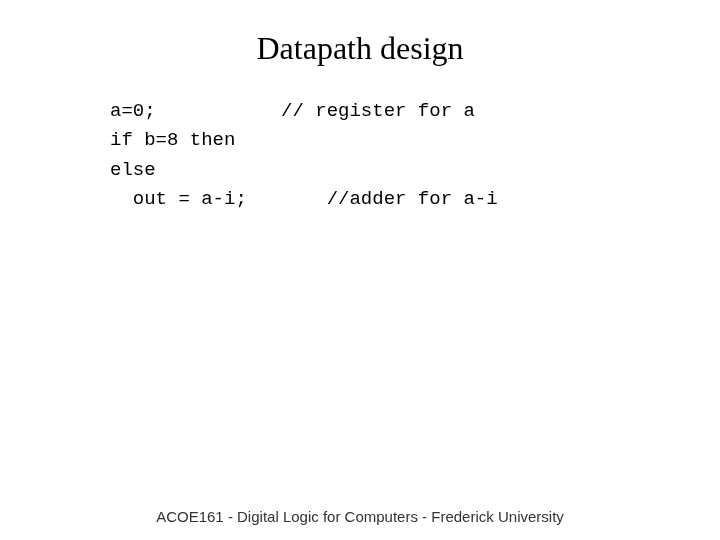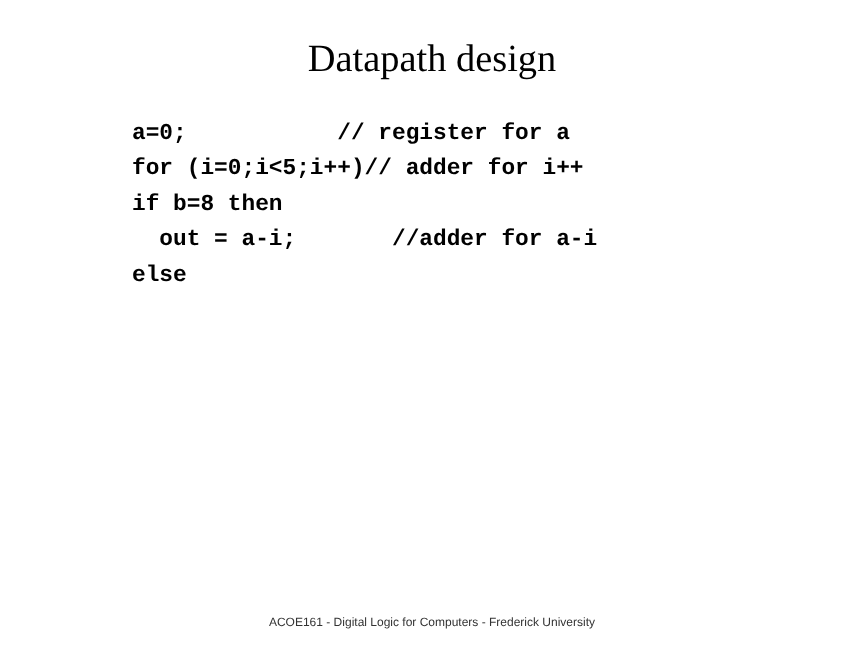--- a/index.html
+++ b/index.html
@@ -40,61 +40,57 @@
       font-size: 19px;
       color: #000000;
       line-height: 1.55;
       width: 100%;
       padding-left: 60px;
     }
 
     .code-line {
       display: flex;
       white-space: pre;
-      font-weight: bold;
     }
 
     .footer {
       position: absolute;
       bottom: 15px;
       left: 0;
       right: 0;
       text-align: center;
-      font-size: 10px;
+      font-size: 15px;
       color: #333333;
       font-family: Arial, sans-serif;
     }
   </style>
 </head>
 <body>
 
 <div class="slide-container">
   <h1 class="slide-title">Datapath design</h1>
 
   <div class="code-block">
 
     <div class="code-line">
       <span>a=0;           // register for a</span>
     </div>
 
-    <div class="code-line">
-      <span>for (i=0;i&lt;5;i++)// adder for i++</span>
-    </div>
 
     <div class="code-line">
       <span>if b=8 then</span>
     </div>
 
 
 
     <div class="code-line">
-      <span>  out = a-i;       //adder for a-i</span>
+      <span>else</span>
     </div>
 
     <div class="code-line">
-      <span>else</span>
+      <span>  out = a-i;       //adder for a-i</span>
     </div>
 
 
   </div>
 </div>
 
 <div class="footer">ACOE161 - Digital Logic for Computers - Frederick University</div>
 
 </body></html>

